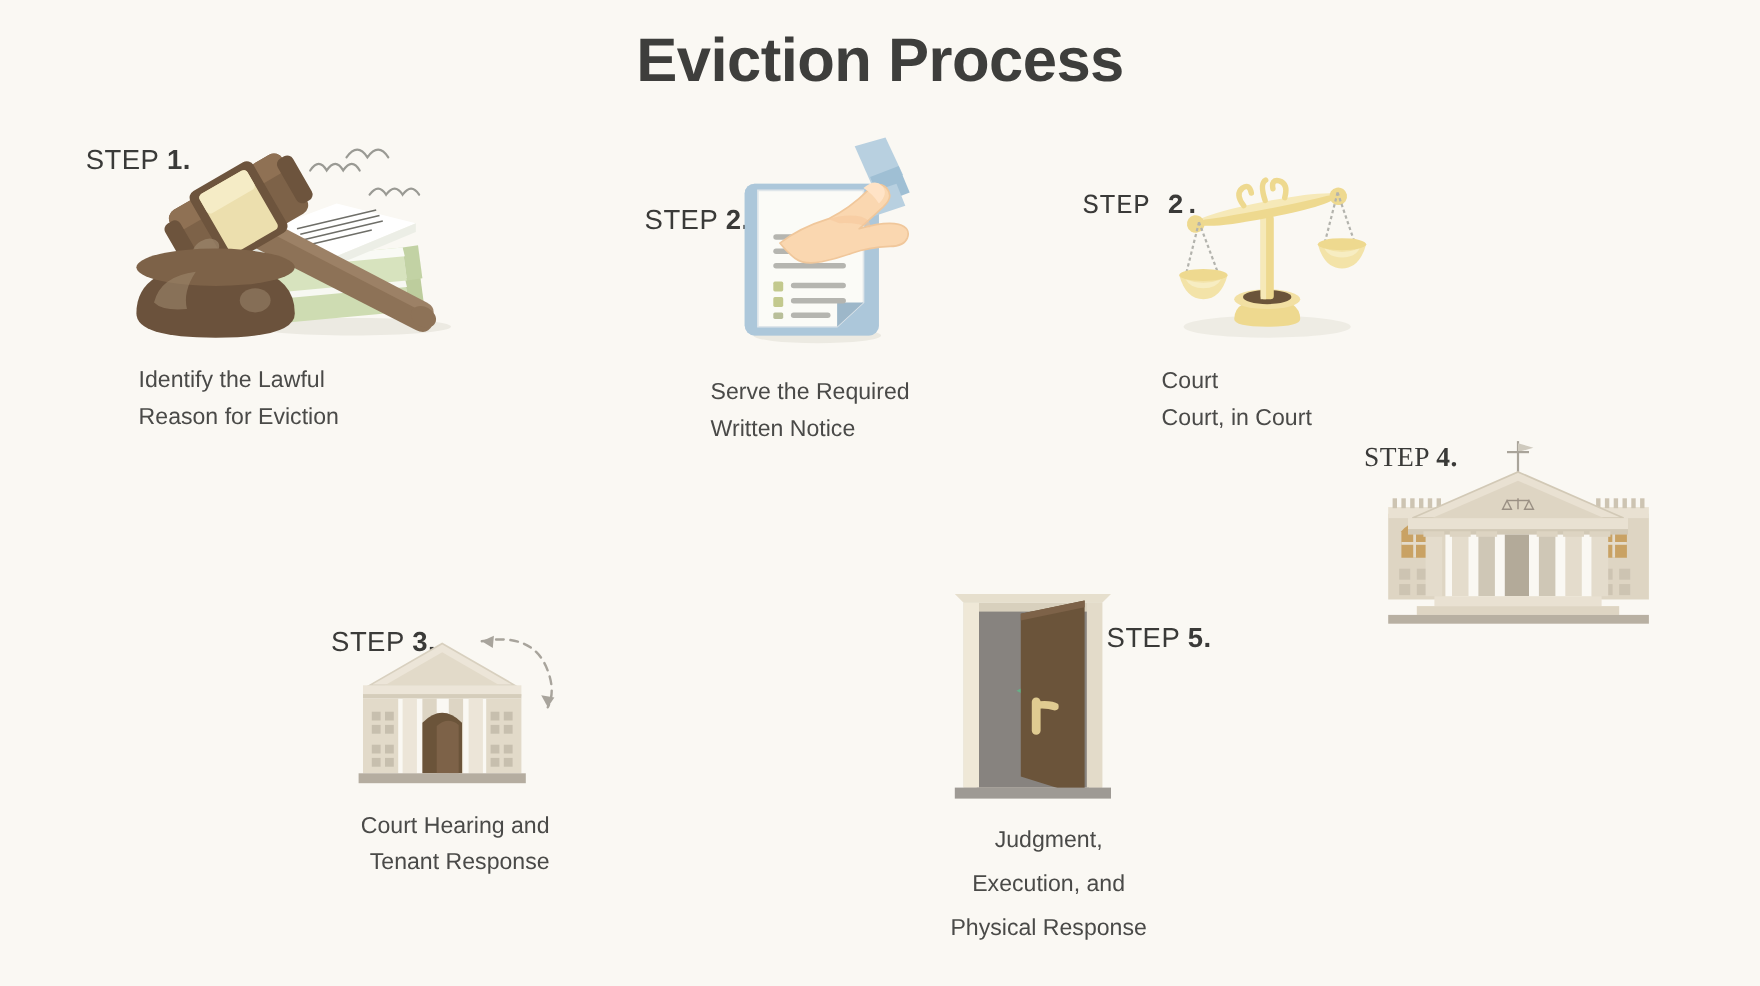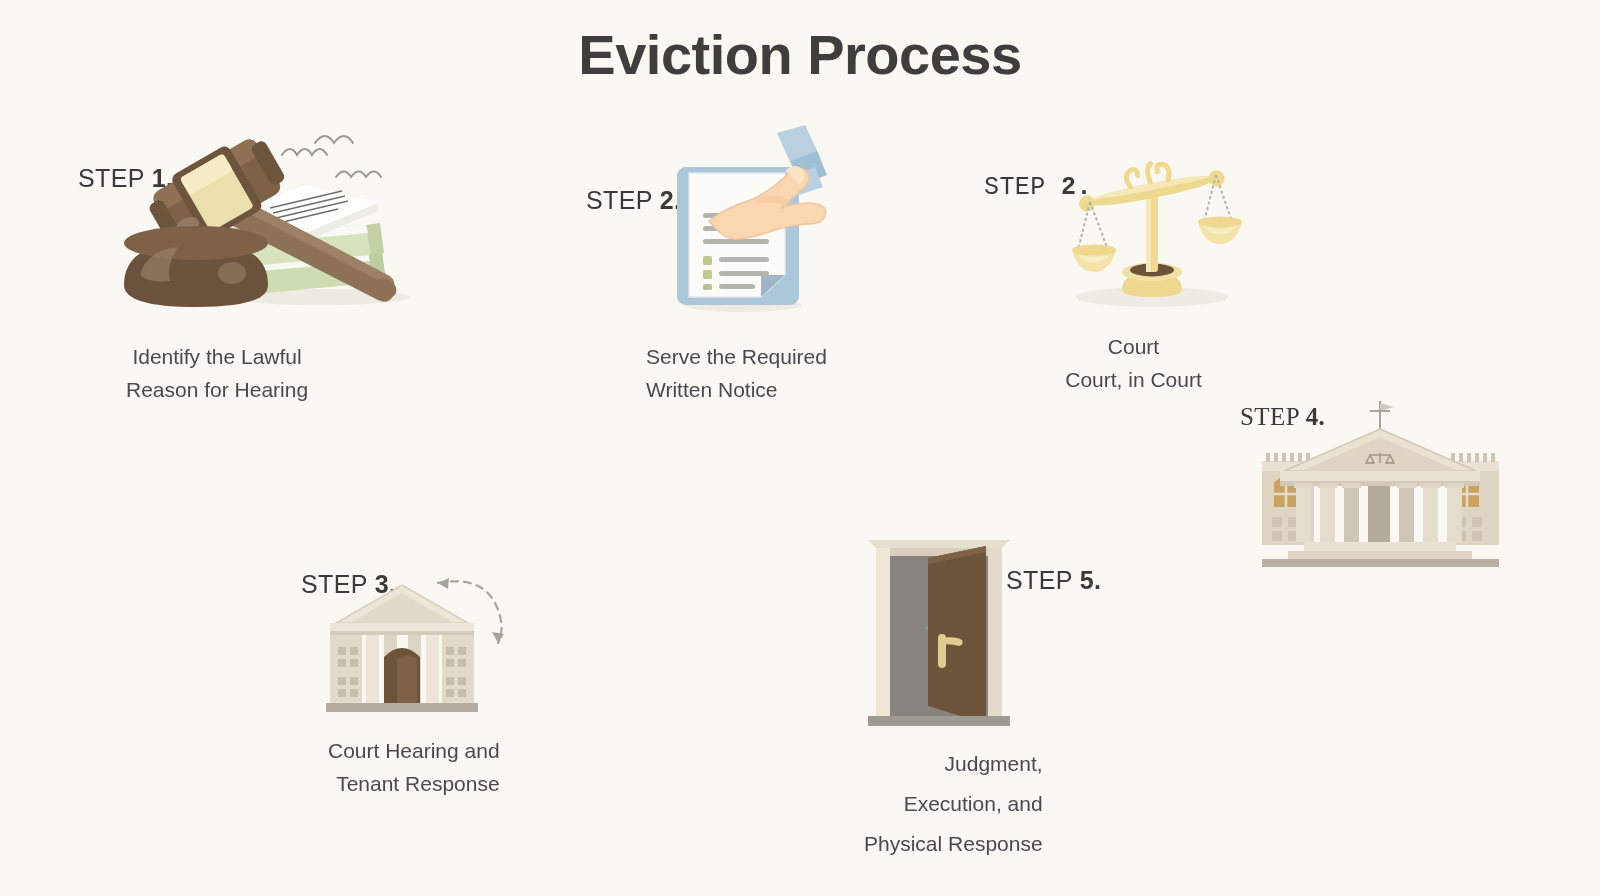--- a/index.html
+++ b/index.html
@@ -31,36 +31,35 @@
     white-space: nowrap;
     letter-spacing: 0.4px;
   }
   .step-label .num { font-weight: bold; }
 
   .caption {
     position: absolute;
     font-size: 21px;
     line-height: 1.55;
     color: #4a4a48;
-    text-align: center;
     white-space: nowrap;
   }
   .caption.wide { line-height: 1.9; }
 
   .art { position: absolute; }
   svg { display: block; overflow: visible; }
 </style>
 </head>
 <body>
 
 <div id="canvas">
 
   <div class="page-title">Eviction Process</div>
 
-  <div class="step-label" style="left:78px; top:164px;">
+  <div class="step-label" style="left:78px; top:132px;">
     <span>STEP</span>
     <span class="num">1.</span>
   </div>
 
   <div class="art" style="left:110px; top:125px;">
     <svg width="300" height="190" viewBox="0 0 300 190">
 
       <g stroke="#9a9a94" stroke-width="2" fill="none" stroke-linecap="round">
         <path d="M172,30 q8,-12 15,0 q8,-12 15,0 q8,-12 15,0"></path>
         <path d="M205,18 q10,-14 19,0 q10,-14 19,0"></path>
@@ -112,23 +111,23 @@
 
       <g>
         <path d="M14,160 q0,-44 72,-44 q72,0 72,44 q0,22 -72,22 q-72,0 -72,-22 Z" fill="#6b523c"></path>
         <ellipse cx="86" cy="118" rx="72" ry="17" fill="#7d6248"></ellipse>
         <path d="M30,150 q6,-24 38,-28 q-12,18 -8,34 q-22,2 -30,-6 Z" fill="#a08a70" opacity="0.55"></path>
         <ellipse cx="122" cy="148" rx="14" ry="11" fill="#a08a70" opacity="0.5"></ellipse>
       </g>
     </svg>
   </div>
 
-  <div class="caption" style="left:126px; top:341px; text-align:center;">
+  <div class="caption" style="left:126px; top:330px; text-align:left;">
     <div>Identify the Lawful</div>
-    <div>Reason for Hearing</div>
+    <div>Reason for Eviction</div>
   </div>
 
   <div class="step-label" style="left:586px; top:186px;">
     <span>STEP</span>
     <span class="num">2.</span>
   </div>
 
   <div class="art" style="left:665px; top:125px;">
     <svg width="175" height="195" viewBox="0 0 175 195">
 
@@ -407,19 +406,19 @@
 
       <g fill="#e0cb91">
         <rect x="76" y="96" width="8" height="34" rx="4"></rect>
         <path d="M78,100 q16,-2 22,2 q2,5 -3,6 q-10,-3 -19,-1 Z"></path>
       </g>
 
       <rect x="6" y="178" width="142" height="10" fill="#9e9a94"></rect>
     </svg>
   </div>
 
-  <div class="caption wide" style="left:864px; top:744px; text-align:right;">
+  <div class="caption wide" style="left:864px; top:744px; text-align:center;">
     <div>Judgment,</div>
     <div>Execution, and</div>
     <div>Physical Response</div>
   </div>
 
 </div>
 
 </body></html>

